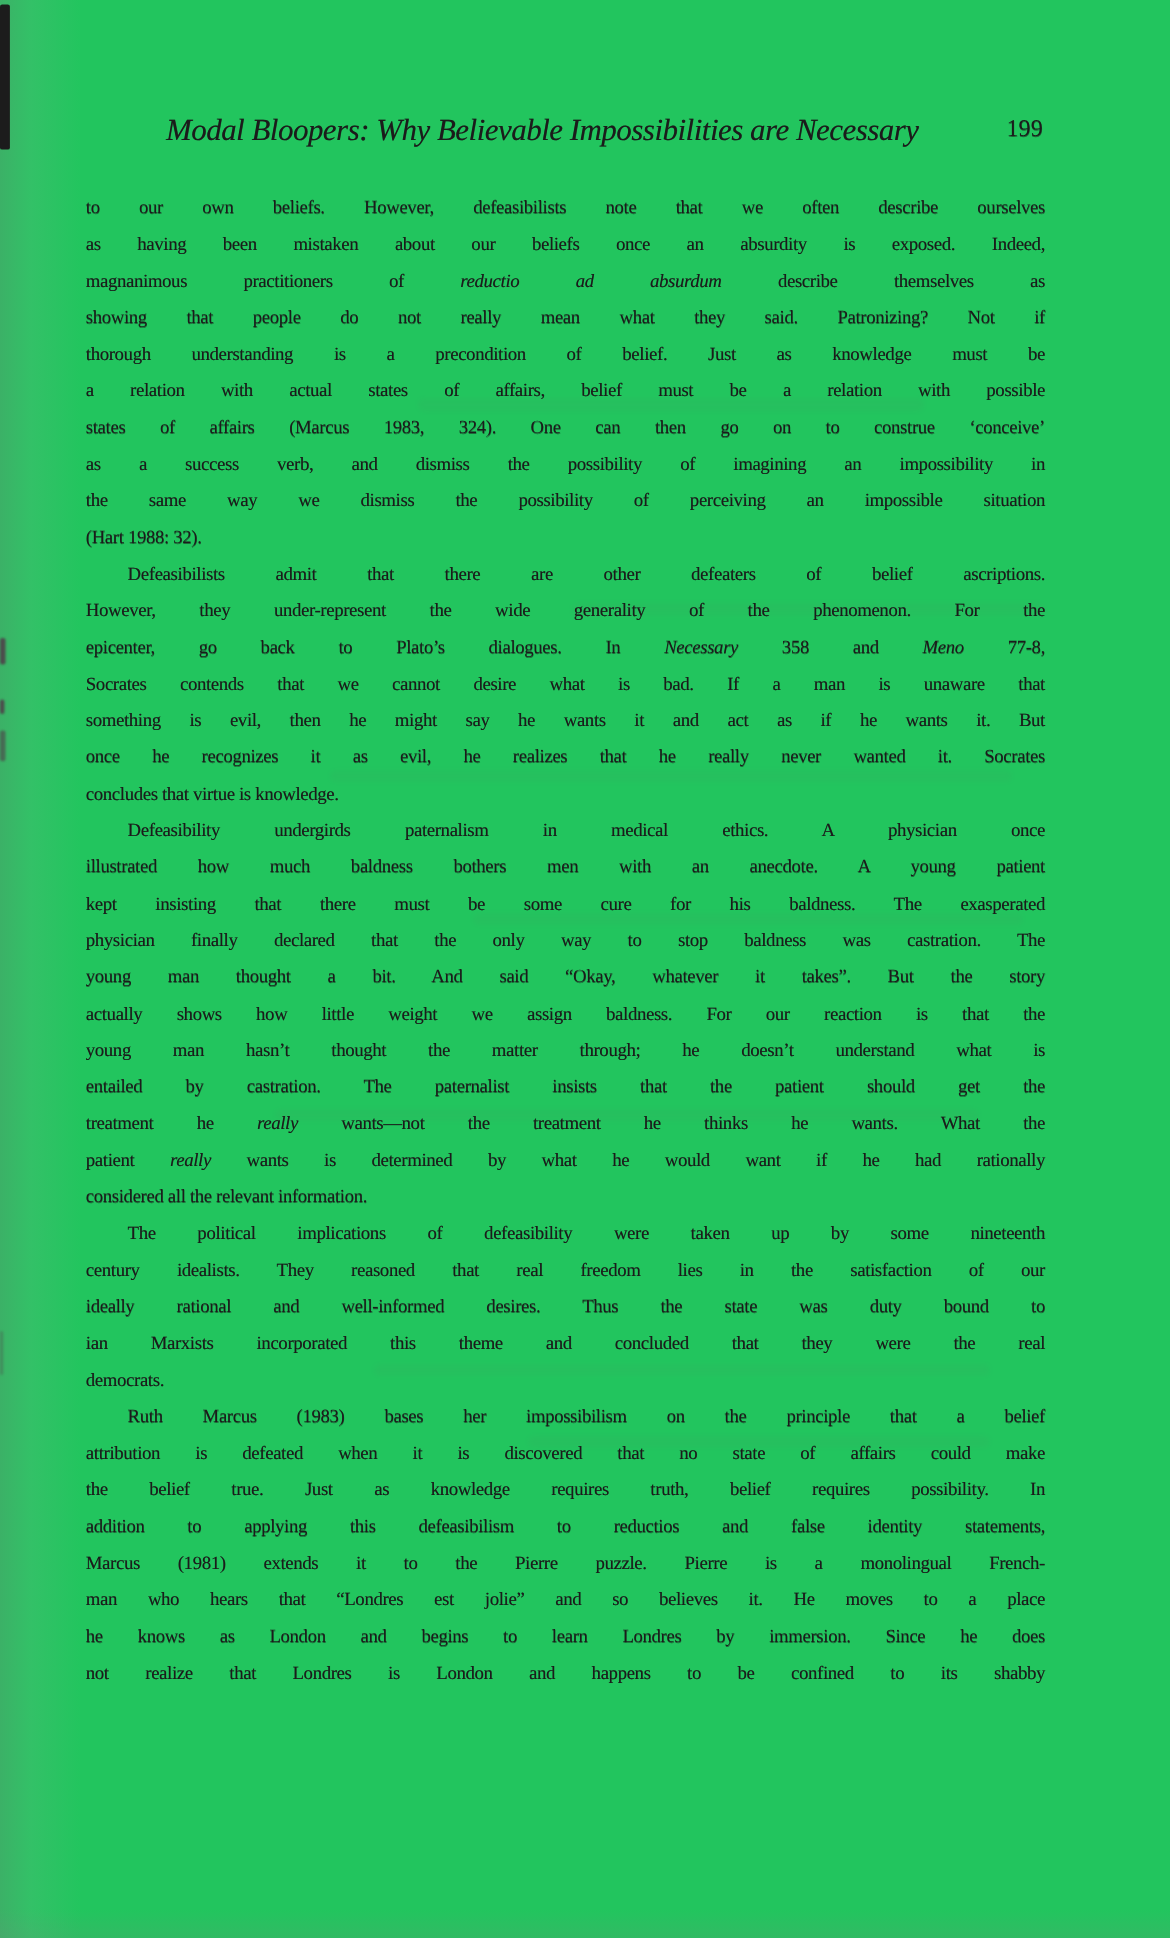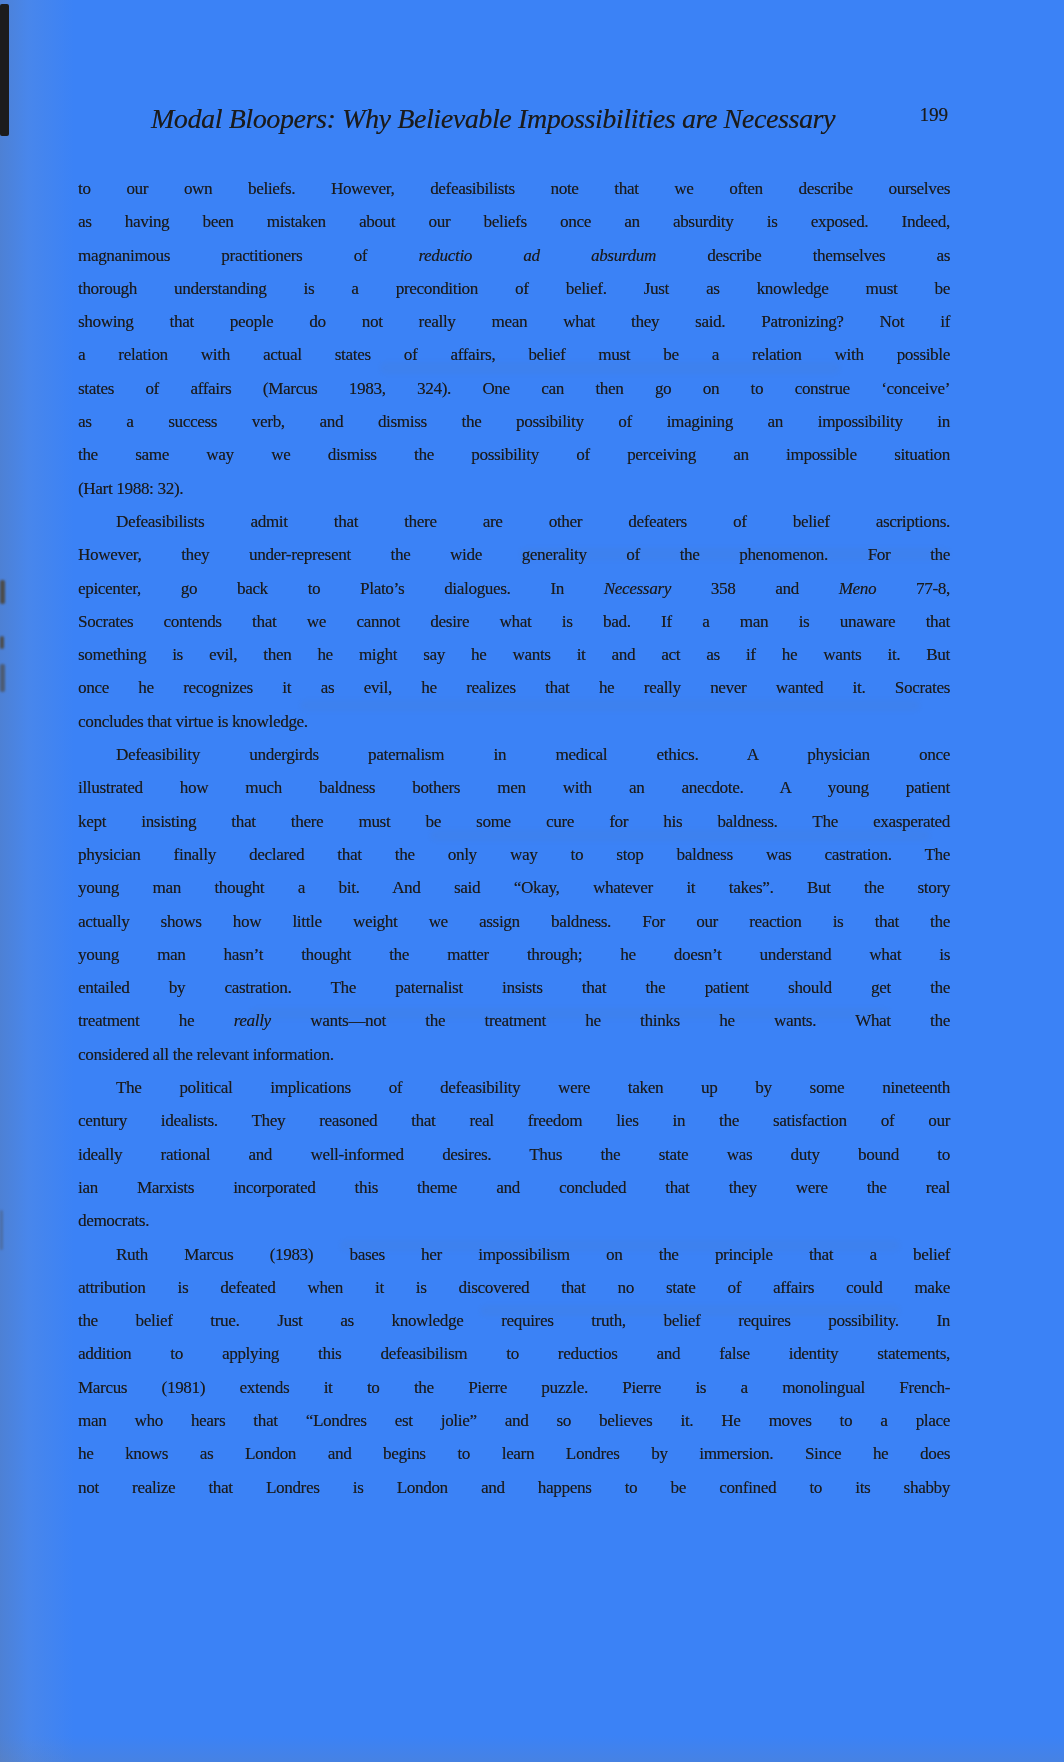--- a/index.html
+++ b/index.html
@@ -4,21 +4,21 @@
 <style>
   html, body { margin: 0; padding: 0; }
   body {
     width: 1064px; height: 1762px;
     background: #e8e8e6;
     font-family: "Liberation Serif", "DejaVu Serif", serif;
   }
   .page {
     position: relative;
     width: 1064px; height: 1762px;
-    background: #3b82f6;
+    background: #22c55e;
     overflow: hidden;
     color: #1b1b1b;
   }
   
   .edge-left {
     position: absolute; left: 0; top: 0; bottom: 0; width: 74px;
     background: linear-gradient(to right,
       rgba(125,125,125,0.28), rgba(165,165,165,0.13) 38%, rgba(200,200,200,0) 100%);
     pointer-events: none;
   }
@@ -36,21 +36,21 @@
 
   
   .running-header {
     position: absolute; top: 103px; left: 78px; width: 872px; height: 38px;
     font-size: 28px;
   }
   .header-title {
     position: absolute; left: 0; top: 0; width: 830px;
     text-align: center; font-style: italic; letter-spacing: -0.4px;
   }
-  .page-number { position: absolute; right: 2px; top: 1px; font-size: 19px; }
+  .page-number { position: absolute; right: 2px; top: 1px; font-size: 22px; }
 
   
   .body-text {
     position: absolute; top: 172px; left: 78px; width: 872px;
     font-size: 17px; letter-spacing: -0.3px;
   }
   .line { height: 33.3px; line-height: 33.3px; text-align: left; }
   .line.just { text-align: justify; text-align-last: justify; }
   .line.indent { text-indent: 38px; }
   .it { font-style: italic; }
@@ -82,22 +82,22 @@
 
   <div class="running-header">
     <div class="header-title">Modal Bloopers: Why Believable Impossibilities are Necessary</div>
     <div class="page-number">199</div>
   </div>
 
   <div class="body-text">
       <div class="line just"><span>to our own beliefs. However, defeasibilists note that we often describe ourselves</span></div>
       <div class="line just"><span>as having been mistaken about our beliefs once an absurdity is exposed. Indeed,</span></div>
       <div class="line just"><span>magnanimous practitioners of </span><span class="it">reductio ad absurdum</span><span> describe themselves as</span></div>
+      <div class="line just"><span>showing that people do not really mean what they said. Patronizing? Not if</span></div>
       <div class="line just"><span>thorough understanding is a precondition of belief. Just as knowledge must be</span></div>
-      <div class="line just"><span>showing that people do not really mean what they said. Patronizing? Not if</span></div>
       <div class="line just"><span>a relation with actual states of affairs, belief must be a relation with possible</span></div>
       <div class="line just"><span>states of affairs (Marcus 1983, 324). One can then go on to construe ‘conceive’</span></div>
       <div class="line just"><span>as a success verb, and dismiss the possibility of imagining an impossibility in</span></div>
       <div class="line just"><span>the same way we dismiss the possibility of perceiving an impossible situation</span></div>
       <div class="line"><span>(Hart 1988: 32).</span></div>
       <div class="line just indent"><span>Defeasibilists admit that there are other defeaters of belief ascriptions.</span></div>
       <div class="line just"><span>However, they under-represent the wide generality of the phenomenon. For the</span></div>
       <div class="line just"><span>epicenter, go back to Plato’s dialogues. In </span><span class="it">Necessary</span><span> 358 and </span><span class="it">Meno</span><span> 77-8,</span></div>
       <div class="line just"><span>Socrates contends that we cannot desire what is bad. If a man is unaware that</span></div>
       <div class="line just"><span>something is evil, then he might say he wants it and act as if he wants it. But</span></div>
@@ -105,20 +105,21 @@
       <div class="line"><span>concludes that virtue is knowledge.</span></div>
       <div class="line just indent"><span>Defeasibility undergirds paternalism in medical ethics. A physician once</span></div>
       <div class="line just"><span>illustrated how much baldness bothers men with an anecdote. A young patient</span></div>
       <div class="line just"><span>kept insisting that there must be some cure for his baldness. The exasperated</span></div>
       <div class="line just"><span>physician finally declared that the only way to stop baldness was castration. The</span></div>
       <div class="line just"><span>young man thought a bit. And said “Okay, whatever it takes”. But the story</span></div>
       <div class="line just"><span>actually shows how little weight we assign baldness. For our reaction is that the</span></div>
       <div class="line just"><span>young man hasn’t thought the matter through; he doesn’t understand what is</span></div>
       <div class="line just"><span>entailed by castration. The paternalist insists that the patient should get the</span></div>
       <div class="line just"><span>treatment he </span><span class="it">really</span><span> wants—not the treatment he thinks he wants. What the</span></div>
+      <div class="line just"><span>patient </span><span class="it">really</span><span> wants is determined by what he would want if he had rationally</span></div>
       <div class="line"><span>considered all the relevant information.</span></div>
       <div class="line just indent"><span>The political implications of defeasibility were taken up by some nineteenth</span></div>
       <div class="line just"><span>century idealists. They reasoned that real freedom lies in the satisfaction of our</span></div>
       <div class="line just"><span>ideally rational and well-informed desires. Thus the state was duty bound to</span></div>
       <div class="line just"><span>ian Marxists incorporated this theme and concluded that they were the real</span></div>
       <div class="line"><span>democrats.</span></div>
       <div class="line just indent"><span>Ruth Marcus (1983) bases her impossibilism on the principle that a belief</span></div>
       <div class="line just"><span>attribution is defeated when it is discovered that no state of affairs could make</span></div>
       <div class="line just"><span>the belief true. Just as knowledge requires truth, belief requires possibility. In</span></div>
       <div class="line just"><span>addition to applying this defeasibilism to reductios and false identity statements,</span></div>

